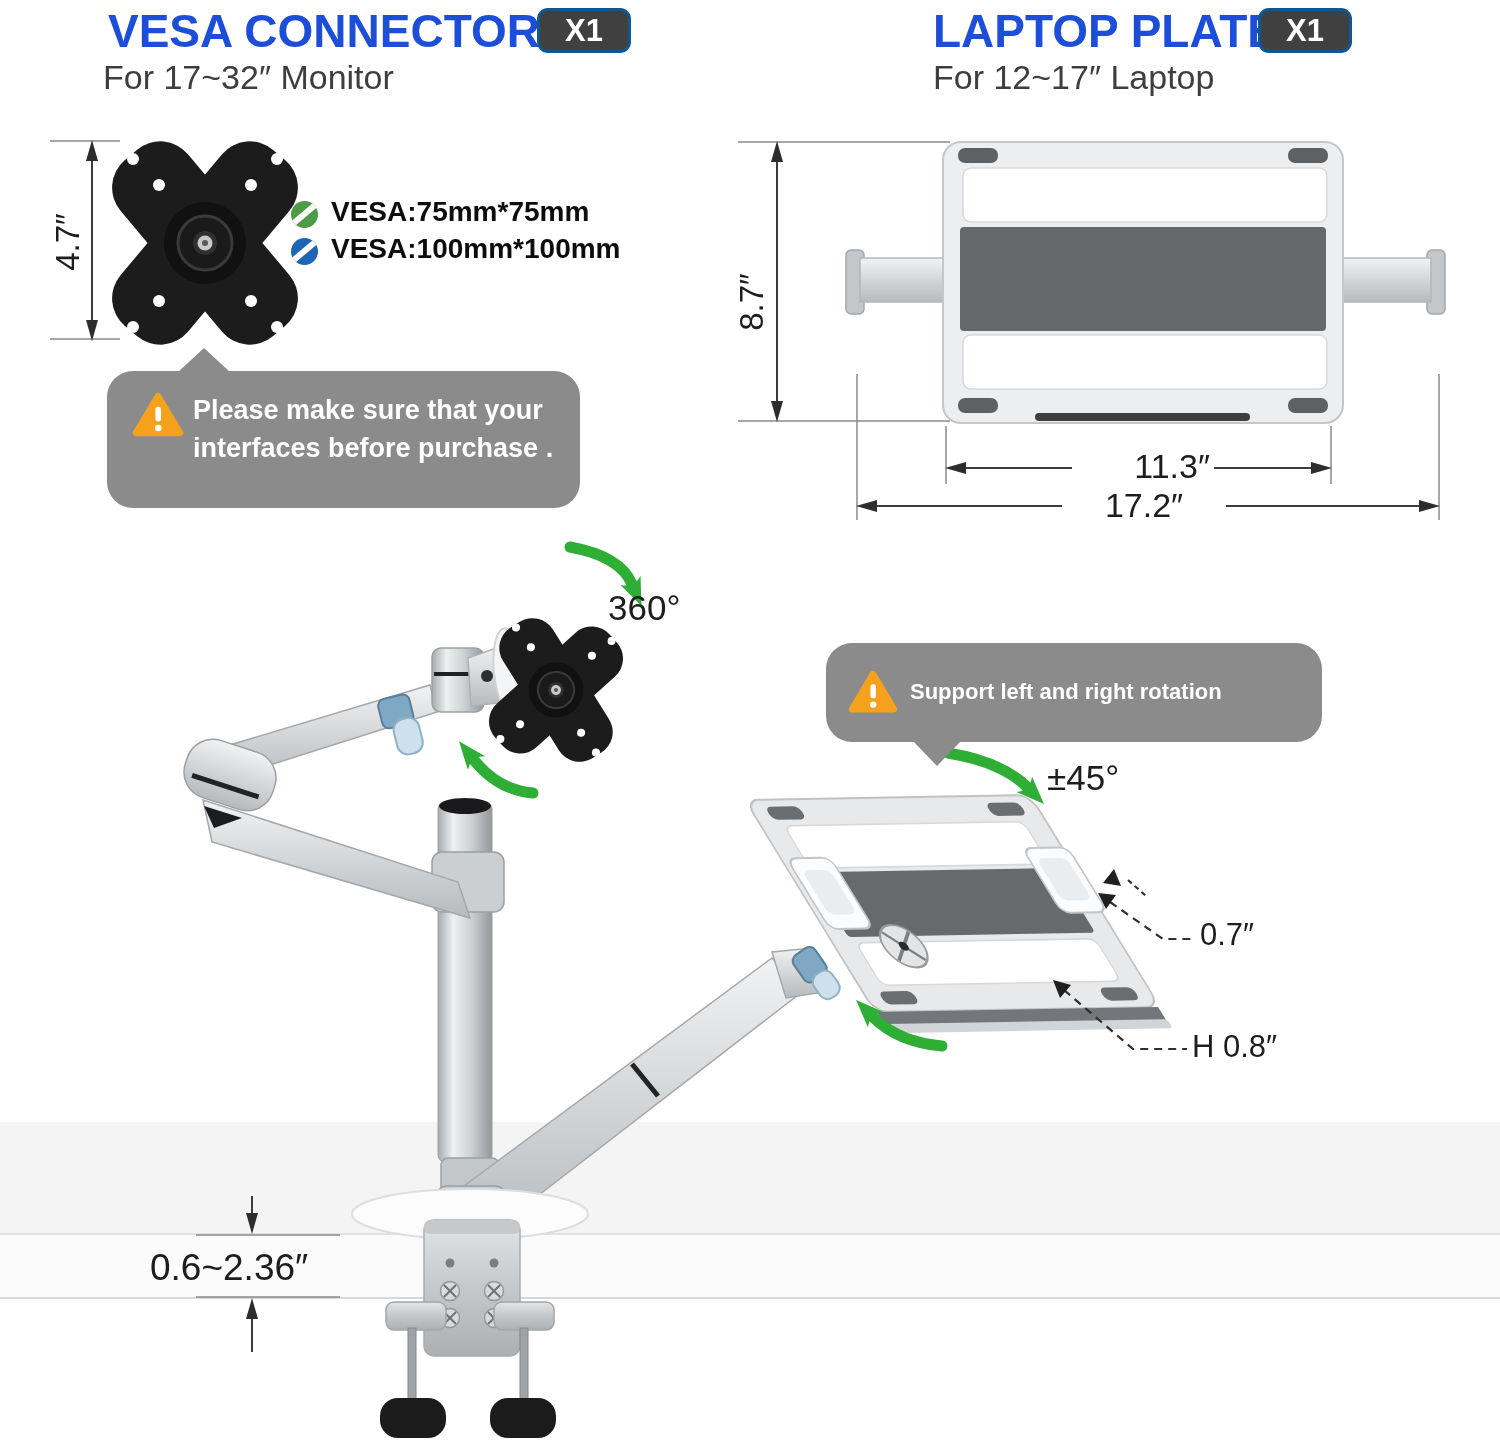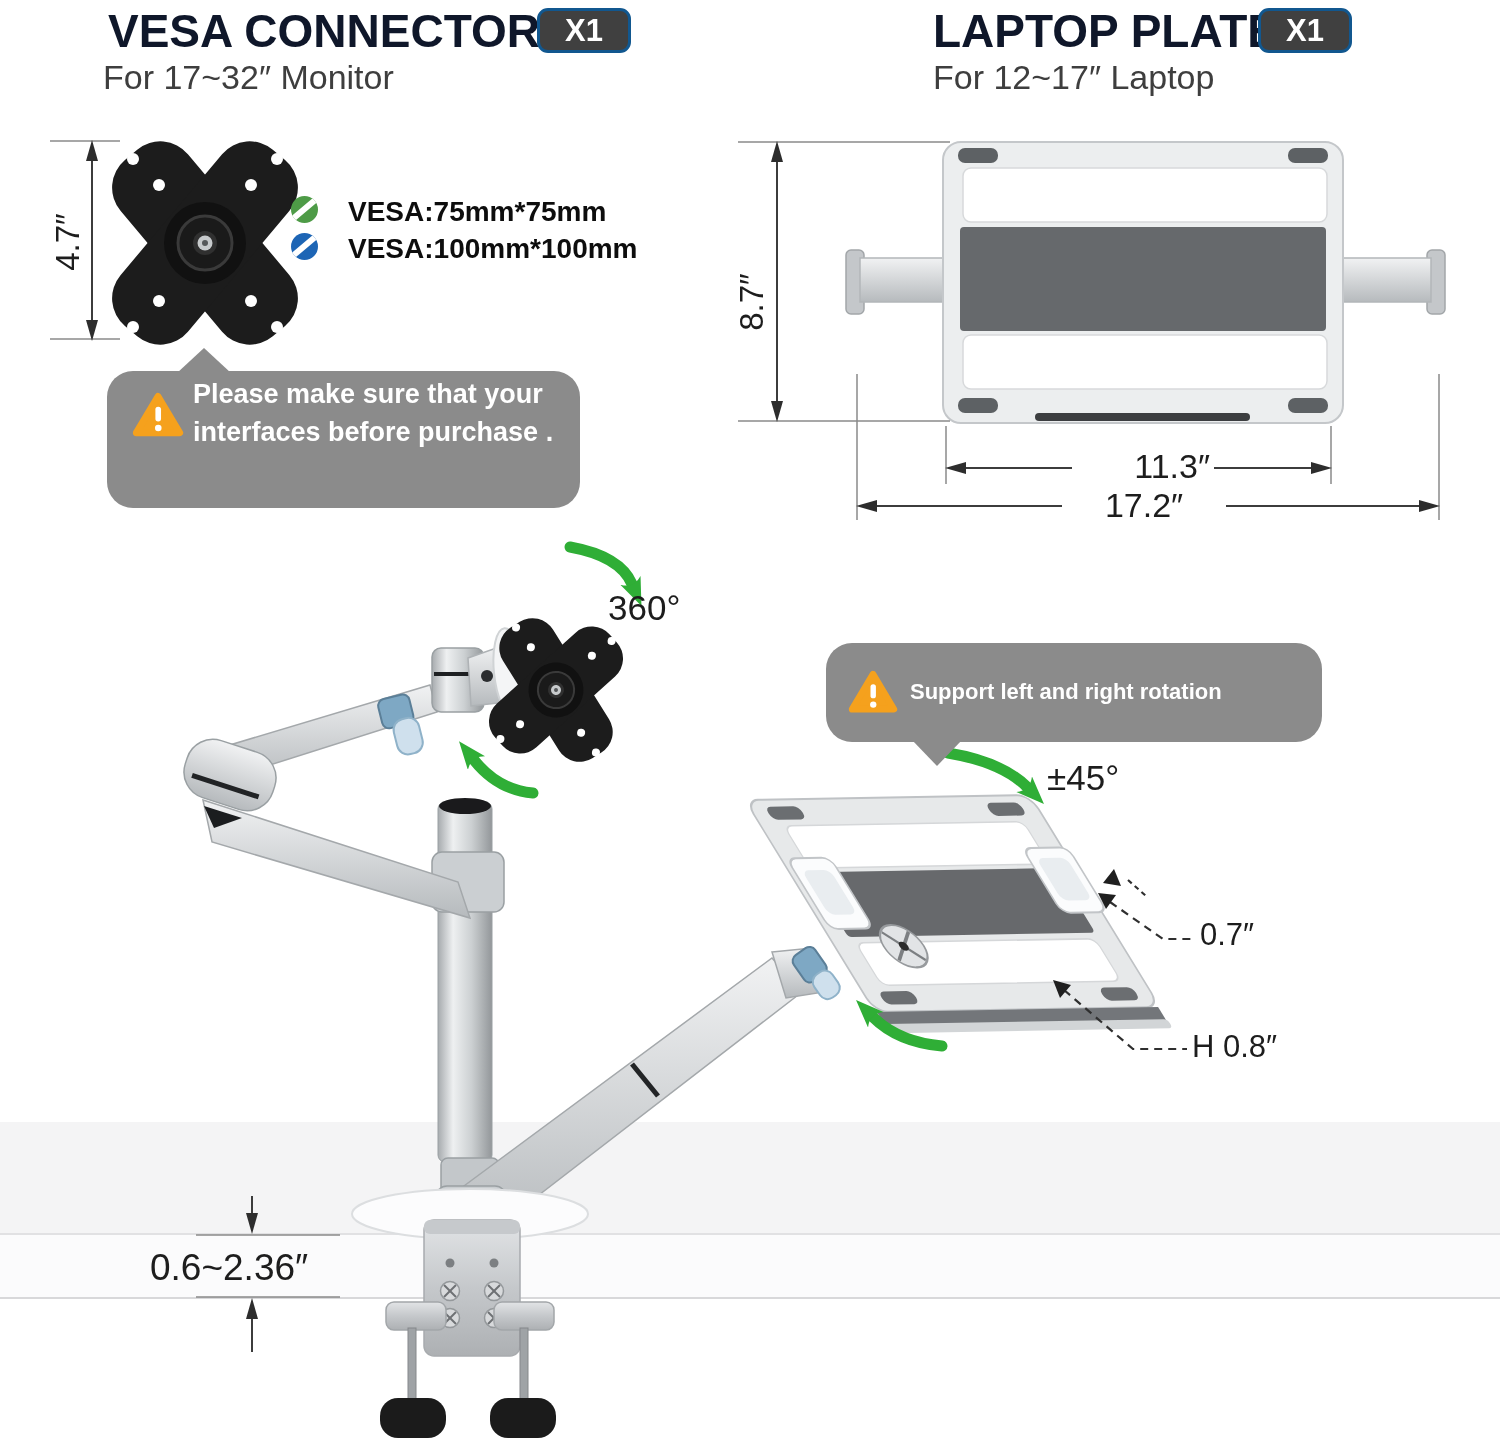--- a/index.html
+++ b/index.html
@@ -1,25 +1,25 @@
 <!DOCTYPE html>
 <html><head>
 <meta charset="utf-8">
 <style>
   html,body{margin:0;padding:0;background:#fff;}
   #stage{position:relative;width:1500px;height:1443px;background:#ffffff;overflow:hidden;
          font-family:"Liberation Sans","DejaVu Sans",sans-serif;}
   .abs{position:absolute;}
   svg{display:block;}
-  .h1{font-size:46px;font-weight:800;color:#0f172a;letter-spacing:0px;white-space:nowrap;}
+  .h1{font-size:46px;font-weight:800;color:#1d4ed8;letter-spacing:0px;white-space:nowrap;}
   .badge{background:#404040;border:3px solid #11578f;box-sizing:border-box;color:#fff;
          font-weight:800;font-size:31px;border-radius:11px;width:94px;height:45px;
          display:flex;align-items:center;justify-content:center;}
   .sub{font-size:34px;color:#3e3e3e;white-space:nowrap;}
-  .spec-row{display:flex;align-items:flex-start;gap:30px;}
+  .spec-row{display:flex;align-items:flex-end;gap:13px;}
   .dot{width:27px;height:27px;border-radius:50%;position:relative;overflow:hidden;flex:none;}
   .dot::after{content:"";position:absolute;left:-5px;top:10px;width:37px;height:6px;background:#fff;
               transform:rotate(-40deg);}
   .dot-green{background:#4e9b47;}
   .dot-blue{background:#1d65b5;}
   .spec-text{font-size:28px;color:#0d0d0d;white-space:nowrap;}
   .spec-text b{font-weight:800;}
   .spec-text span{font-weight:600;}
   .callout{background:#8b8b8b;border-radius:26px;color:#fff;}
   .pt{position:absolute;width:0;height:0;border-style:solid;}
@@ -276,21 +276,21 @@
     <span class="spec-text"><b>VESA:</b><span>100mm*100mm</span></span>
   </div>
 
   <div class="abs callout" style="left:107px;top:371px;width:473px;height:137px">
     <span class="pt c1-pt"></span>
     <svg class="abs warn-ic" style="left:25px;top:21px" width="52" height="47" viewBox="0 0 60 54">
       <path d="M30 5 L55 47 H5 Z" fill="#f5a11d" stroke="#f5a11d" stroke-width="8" stroke-linejoin="round"></path>
       <rect x="27" y="17" width="6.5" height="17" rx="3.2" fill="#fff"></rect>
       <circle cx="30.3" cy="41.5" r="3.8" fill="#fff"></circle>
     </svg>
-    <div class="abs note-text" style="left:86px;top:4px">
+    <div class="abs note-text" style="left:86px;top:20px">
       <div>Please make sure that your</div>
       <div>interfaces before purchase .</div>
     </div>
   </div>
 
   <div class="abs h1" style="left:933px;top:4px">LAPTOP PLATE</div>
   <div class="abs badge" style="left:1258px;top:8px">X1</div>
   <div class="abs sub" style="left:933px;top:58px">For 12~17″ Laptop</div>
 
   <div class="abs dim rot" style="left:18px;top:222px;width:100px;height:40px;font-size:33px">4.7″</div>

